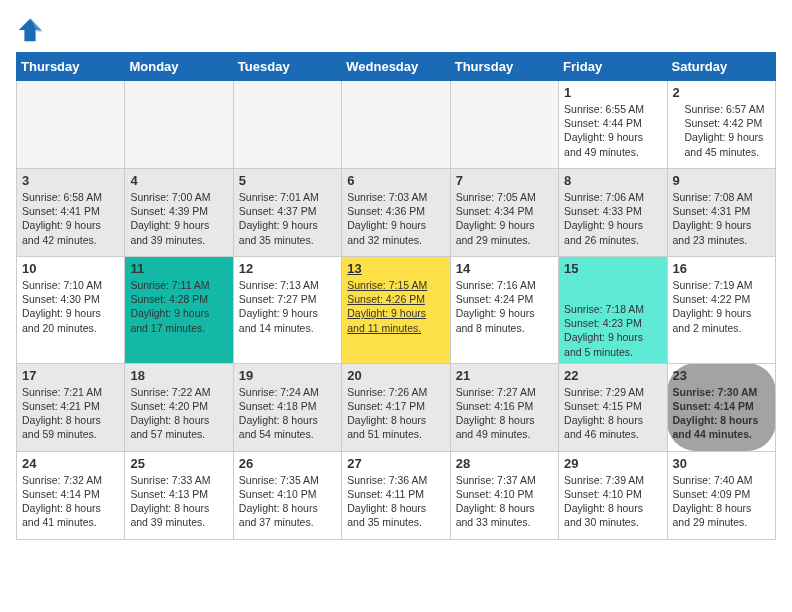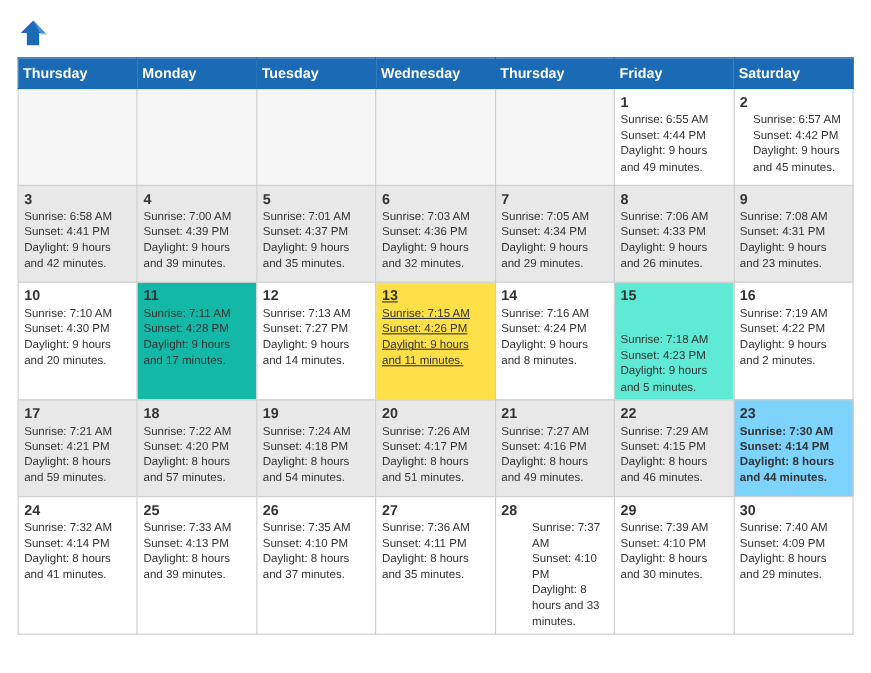--- a/index.html
+++ b/index.html
@@ -269,21 +269,21 @@
           <div class="day-info" style="white-space: pre-line;">Sunrise: 7:27 AM
 Sunset: 4:16 PM
 Daylight: 8 hours and 49 minutes.</div>
         </td>
         <td style="background: rgb(232, 232, 232);">
           <span class="day-number">22</span>
           <div class="day-info" style="white-space: pre-line;">Sunrise: 7:29 AM
 Sunset: 4:15 PM
 Daylight: 8 hours and 46 minutes.</div>
         </td>
-        <td style="background: #7dd3fc;">
+        <td style="background: #a3a3a3; border-radius: 29px;">
           <span class="day-number">23</span>
           <div class="day-info" style="white-space: pre-line; font-weight: bold;">Sunrise: 7:30 AM
 Sunset: 4:14 PM
 Daylight: 8 hours and 44 minutes.</div>
         </td>
       </tr>
       <tr>
         <td style="background: rgb(255, 255, 255);">
           <span class="day-number">24</span>
           <div class="day-info" style="white-space: pre-line;">Sunrise: 7:32 AM
@@ -303,21 +303,21 @@
 Daylight: 8 hours and 37 minutes.</div>
         </td>
         <td style="background: rgb(255, 255, 255);">
           <span class="day-number">27</span>
           <div class="day-info" style="white-space: pre-line;">Sunrise: 7:36 AM
 Sunset: 4:11 PM
 Daylight: 8 hours and 35 minutes.</div>
         </td>
         <td style="background: rgb(255, 255, 255);">
           <span class="day-number">28</span>
-          <div class="day-info" style="white-space: pre-line; margin-left: 28px;">Sunrise: 7:37 AM
+          <div class="day-info" style="white-space: pre-line;">Sunrise: 7:37 AM
 Sunset: 4:10 PM
 Daylight: 8 hours and 33 minutes.</div>
         </td>
         <td style="background: rgb(255, 255, 255);">
           <span class="day-number">29</span>
           <div class="day-info" style="white-space: pre-line;">Sunrise: 7:39 AM
 Sunset: 4:10 PM
 Daylight: 8 hours and 30 minutes.</div>
         </td>
         <td style="background: rgb(255, 255, 255);">

